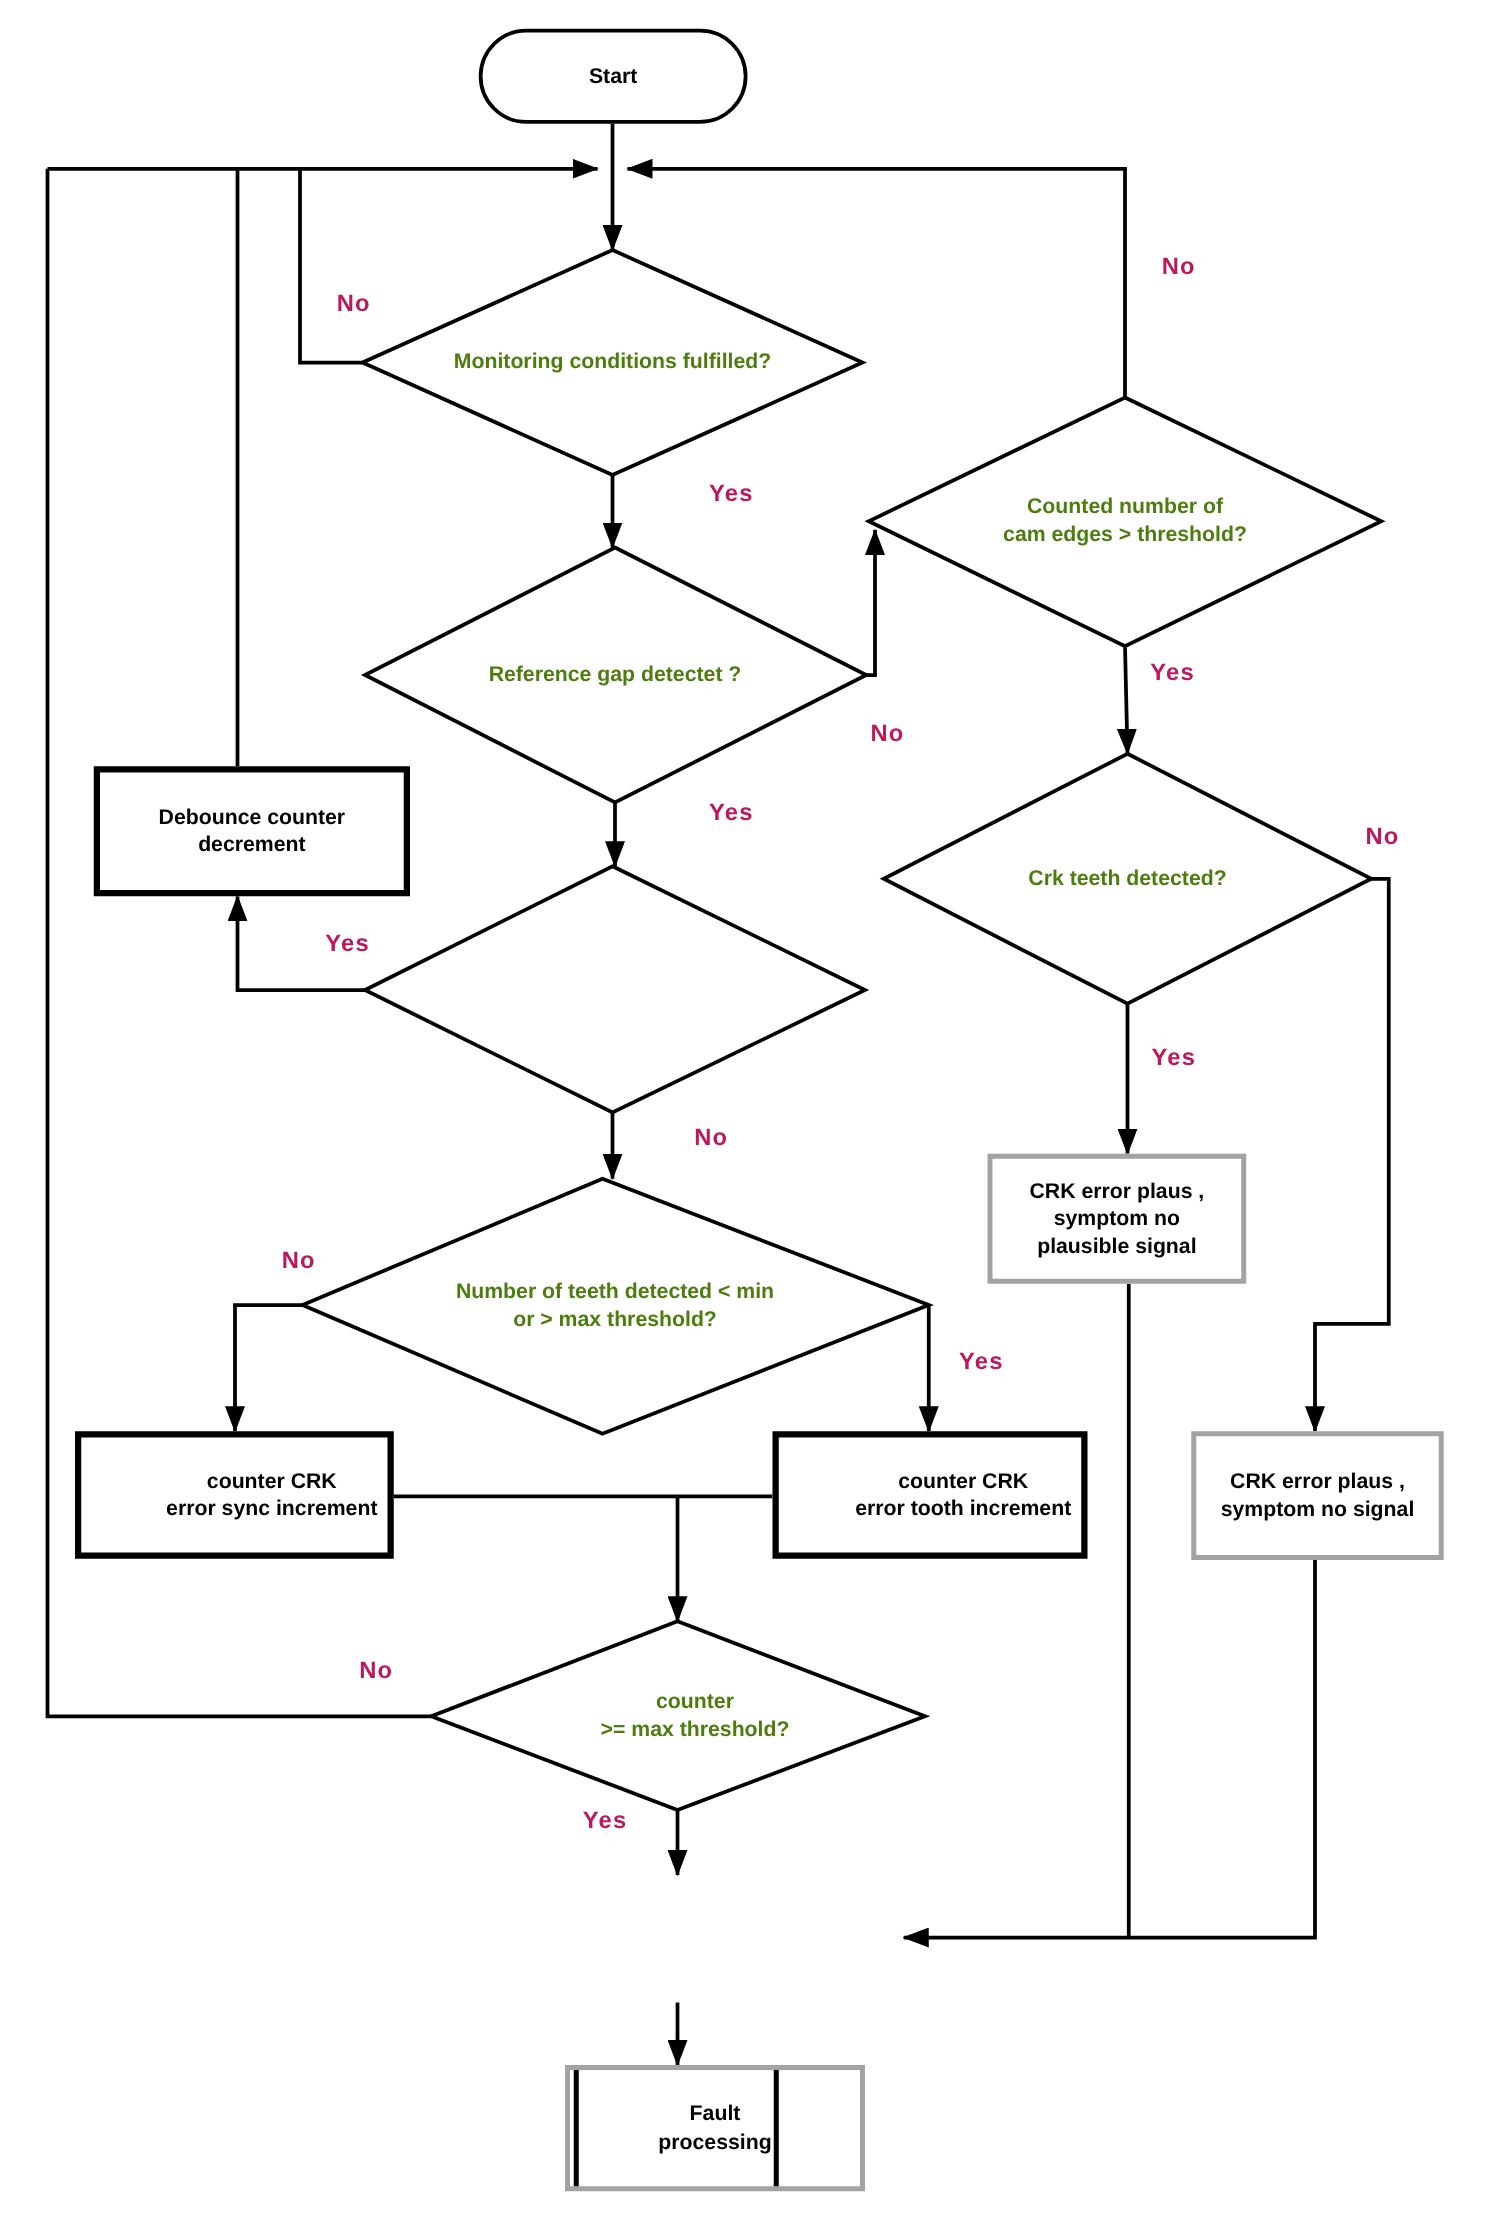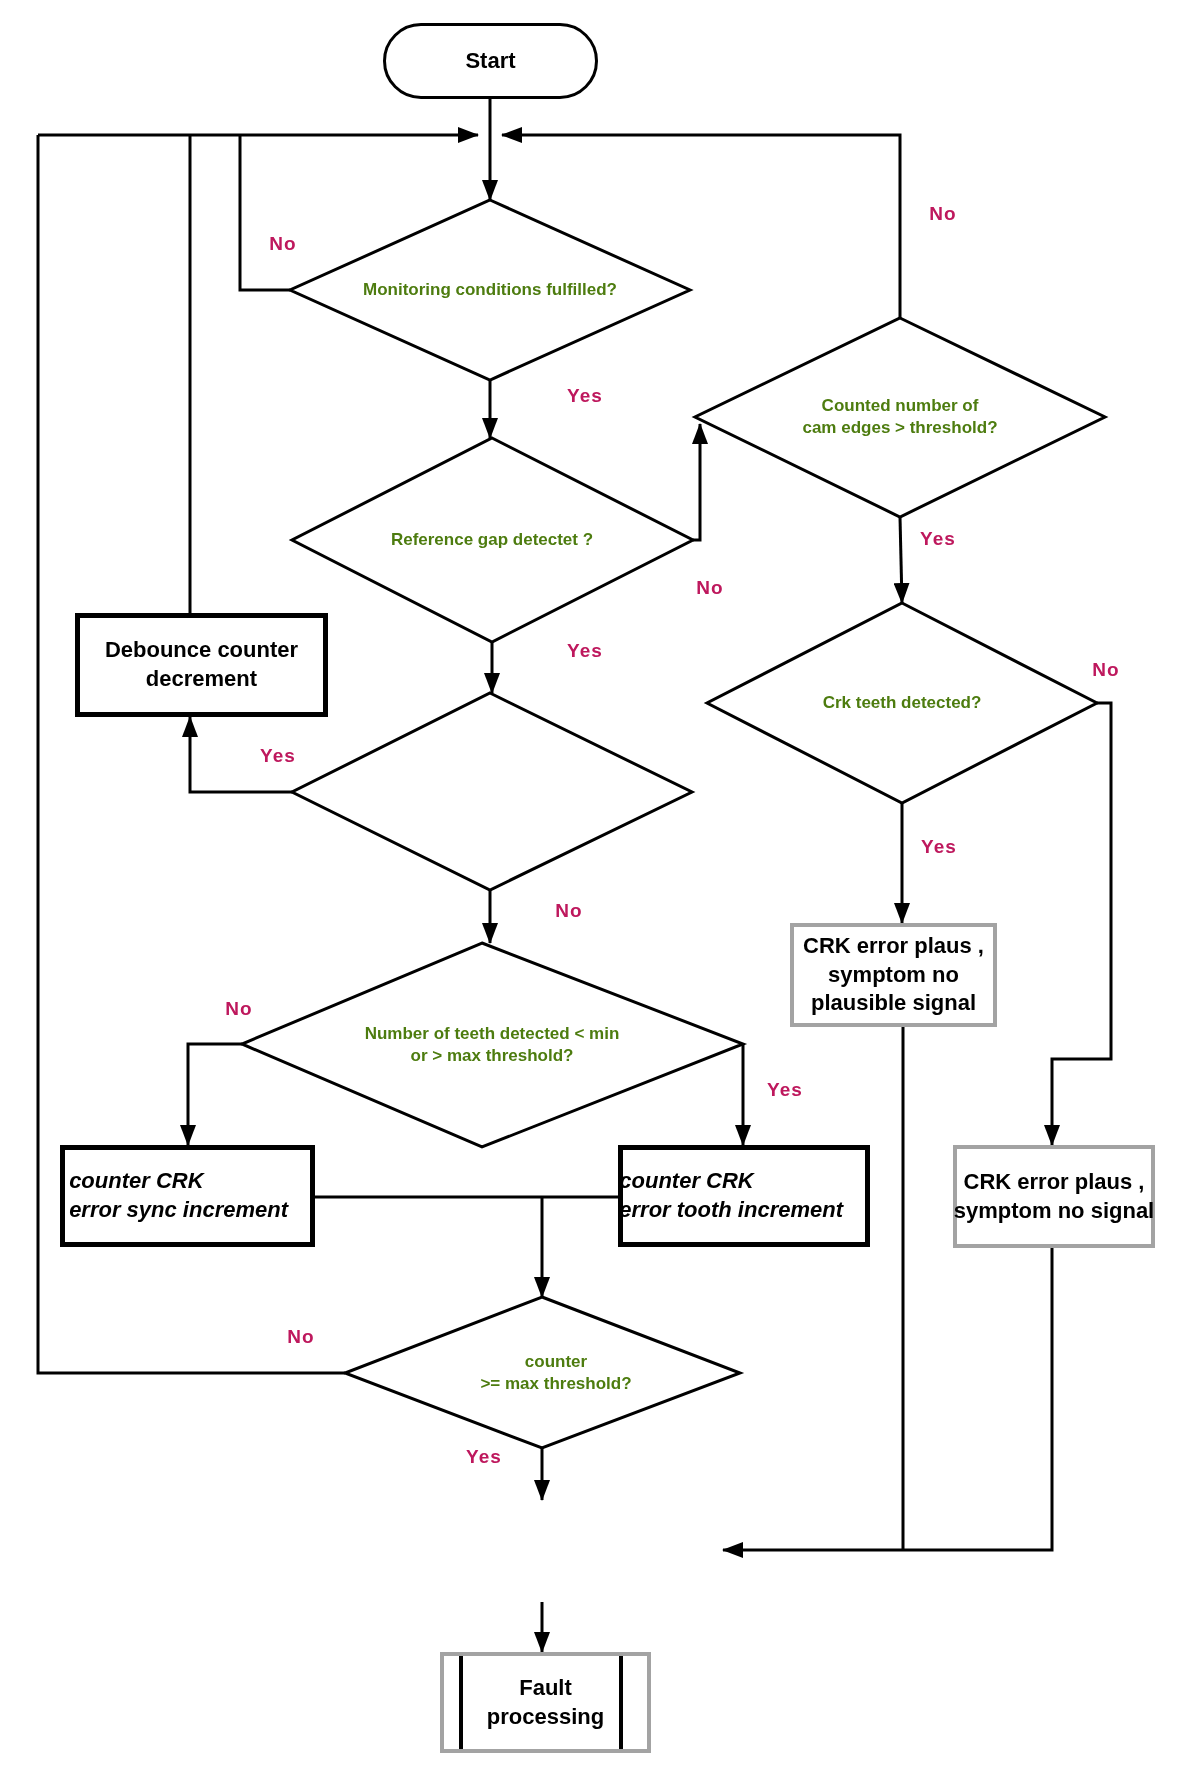--- a/index.html
+++ b/index.html
@@ -3,27 +3,27 @@
 <meta charset="utf-8">
 <style>
   html,body{margin:0;padding:0;background:#ffffff;}
   .stage{
     position:relative;width:1200px;height:1778px;background:#ffffff;
     font-family:"Liberation Sans",sans-serif;color:#000;overflow:hidden;
   }
   .stage svg{position:absolute;left:0;top:0;}
   .node{
     position:absolute;display:flex;align-items:center;justify-content:center;
-    text-align:center;font-weight:bold;font-size:22px;line-height:1.3;
+    text-align:center;font-weight:bold;font-size:17px;line-height:1.3;
     white-space:pre;background:#fff;box-sizing:border-box;color:#000;
   }
   .terminator{border:3px solid #000;border-radius:40px;}
   .box{border:5px solid #000;}
   .box-thin{border:4px solid #a3a3a3;}
-  .ralign{justify-content:flex-end;text-align:left;padding-right:22px;font-style:italic;}
+  .ralign{justify-content:flex-end;text-align:center;padding-right:8px;}
   .dtext{
     position:absolute;transform:translate(-50%,-50%);
     font-weight:bold;font-size:17px;line-height:1.32;text-align:center;white-space:pre;color:#4d7c0f;
   }
   .elabel{
     position:absolute;transform:translate(-50%,-50%);
     font-weight:bold;font-size:19px;letter-spacing:1px;color:#be185d;white-space:pre;
   }
   .sidebar{position:absolute;top:0;bottom:0;width:4px;background:#000;}
   .edge{stroke:#000;stroke-width:3;fill:none;}
@@ -85,21 +85,21 @@
 error tooth increment</div>
 
   <div class="node box-thin" style="left:790px;top:923px;width:207px;height:104px;">CRK error plaus ,
 symptom no
 plausible signal</div>
 
   <div class="node box-thin" style="left:953px;top:1145px;width:202px;height:103px;">CRK error plaus ,
 symptom no signal</div>
 
 
-  <div class="node box-thin" style="left:440px;top:1652px;width:211px;height:101px;">Fault
+  <div class="node box-thin" style="left:452px;top:1652px;width:240px;height:101px;">Fault
 processing</div>
   <div class="sidebar" style="left:459px;top:1656px;height:93px;"></div>
   <div class="sidebar" style="left:619px;top:1656px;height:93px;"></div>
 
   <div class="dtext" style="left:490px;top:290px;">Monitoring conditions fulfilled?</div>
   <div class="dtext" style="left:492px;top:540px;">Reference gap detectet ?</div>
   <div class="dtext" style="left:492px;top:1045px;">Number of teeth detected &lt; min
 or &gt; max threshold?</div>
   <div class="dtext" style="left:556px;top:1373px;">counter
 &gt;= max threshold?</div>

